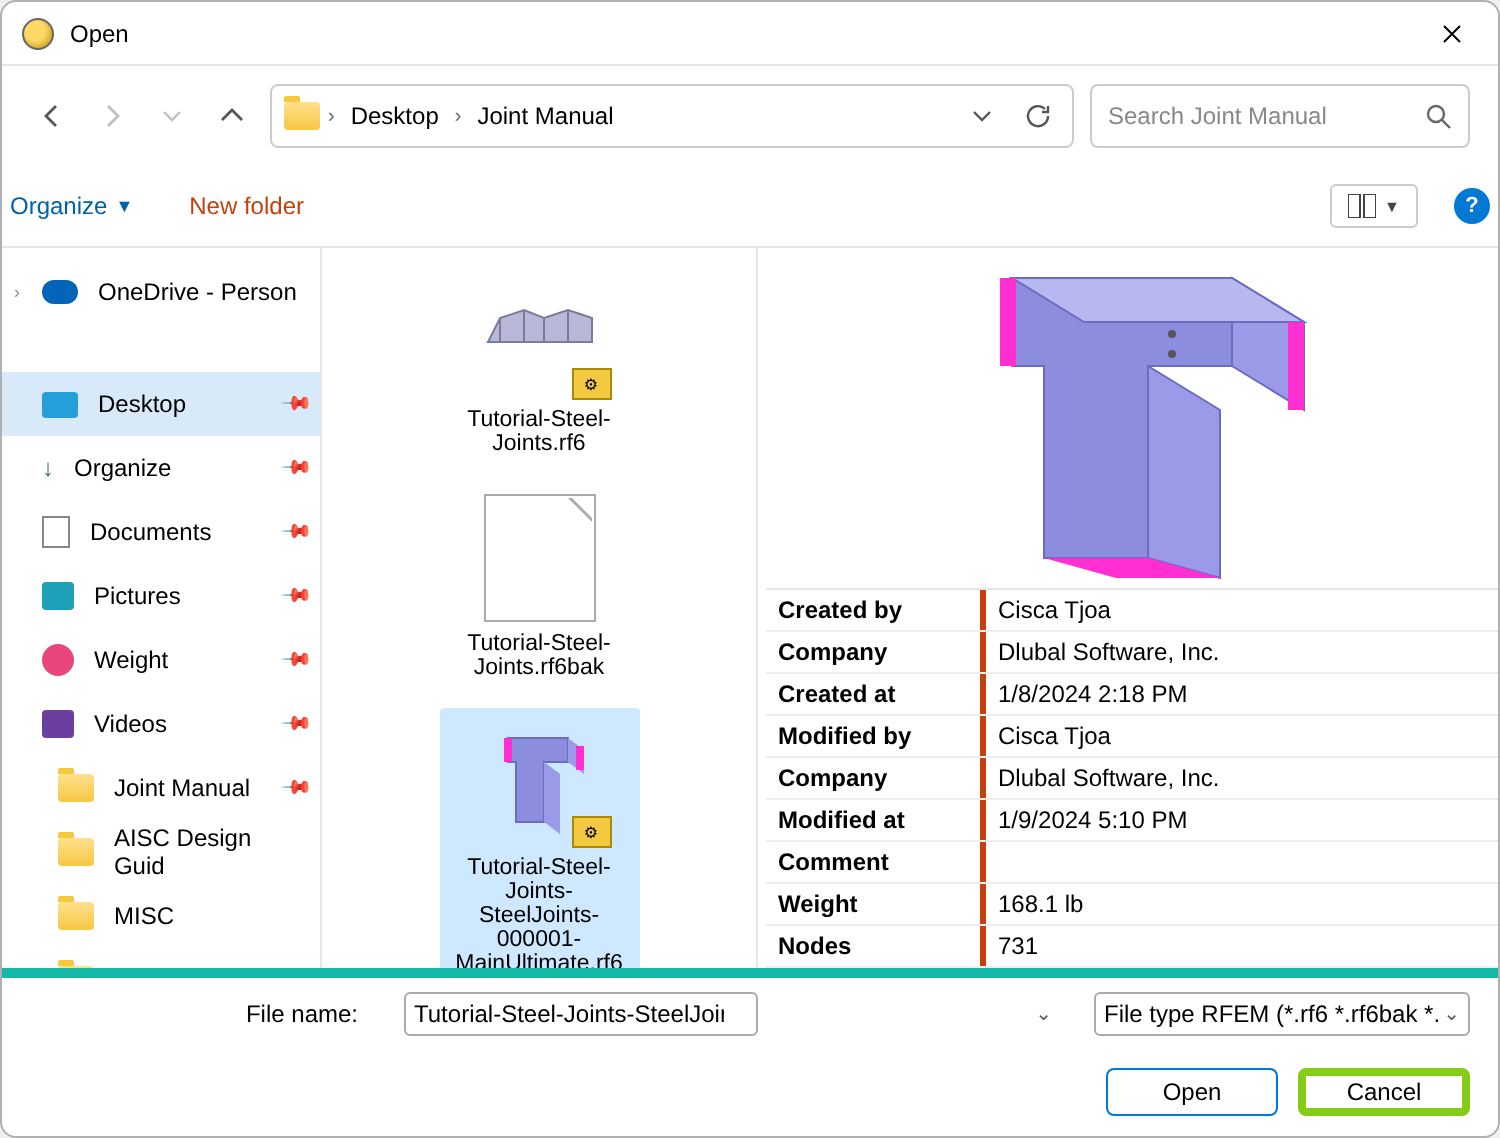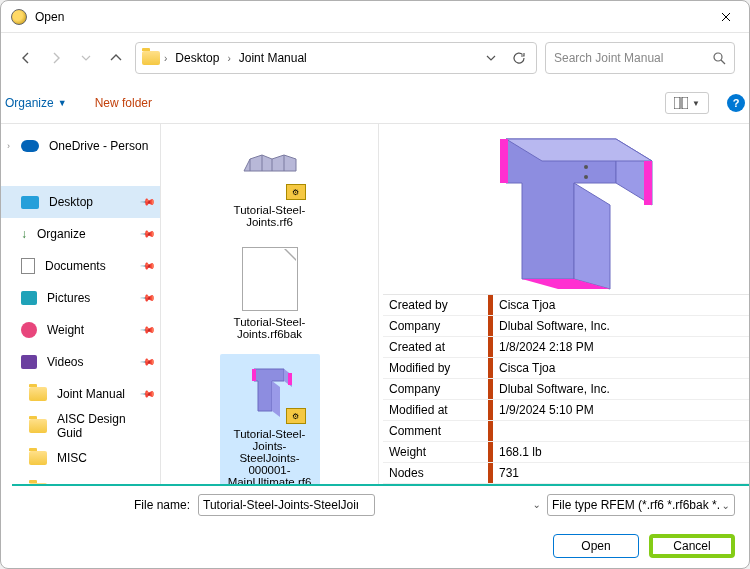--- a/index.html
+++ b/index.html
@@ -276,35 +276,35 @@
     max-height: 190px;
   }
   .meta-row {
     display: flex;
     border-bottom: 1px solid #eee;
     font-size: 12px;
   }
   .meta-key {
     width: 110px;
     padding: 3px 6px;
-    border-right: 5px solid #c2410c;
+    border-right: 3px solid #c2410c;
+    font-weight: bold;
   }
   .meta-val {
     flex: 1;
     padding: 3px 6px;
   }
 
   .bottom-row1 {
     height: 40px;
     display: flex;
     align-items: center;
     padding: 0 14px;
-    gap: 2px;
-    border-top: 2px solid #14b8a6;
-    margin-left: 11px;
+    gap: 17px;
+    border-top: 5px solid #14b8a6;
   }
   .fname-label { width: 170px; text-align: right; padding-right: 6px; }
   .fname-input {
     flex: 1;
     height: 22px;
     border: 1px solid #aaa;
     border-radius: 3px;
     padding: 0 16px 0 4px;
     font: inherit;
   }

